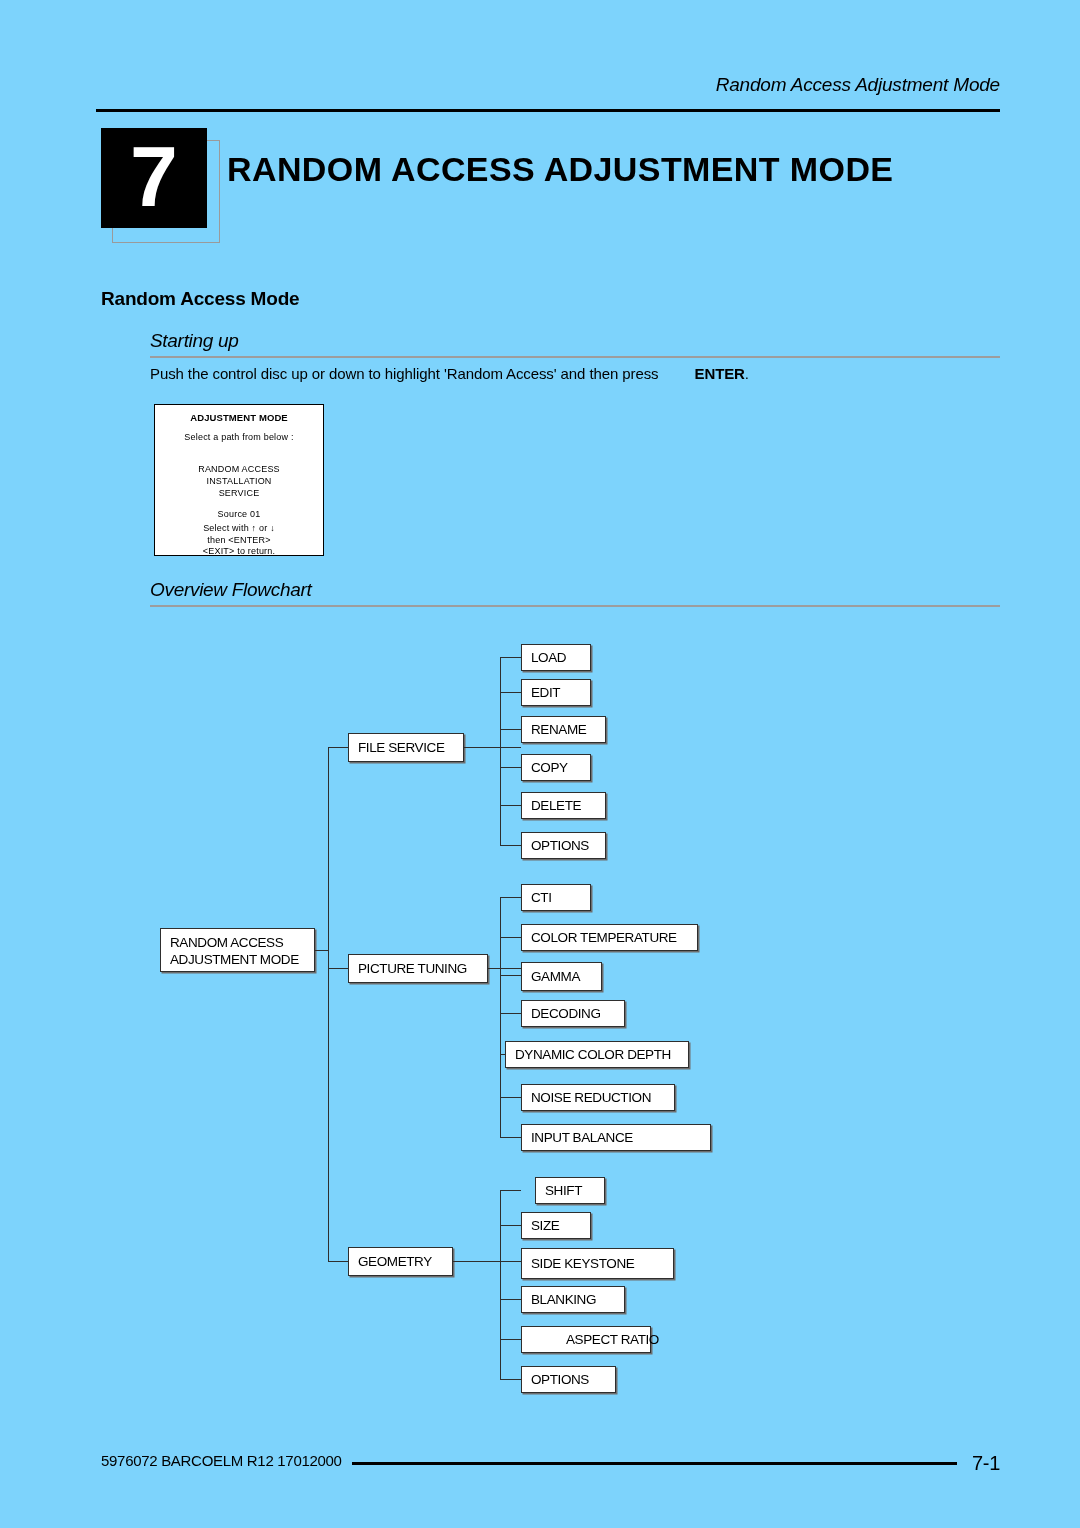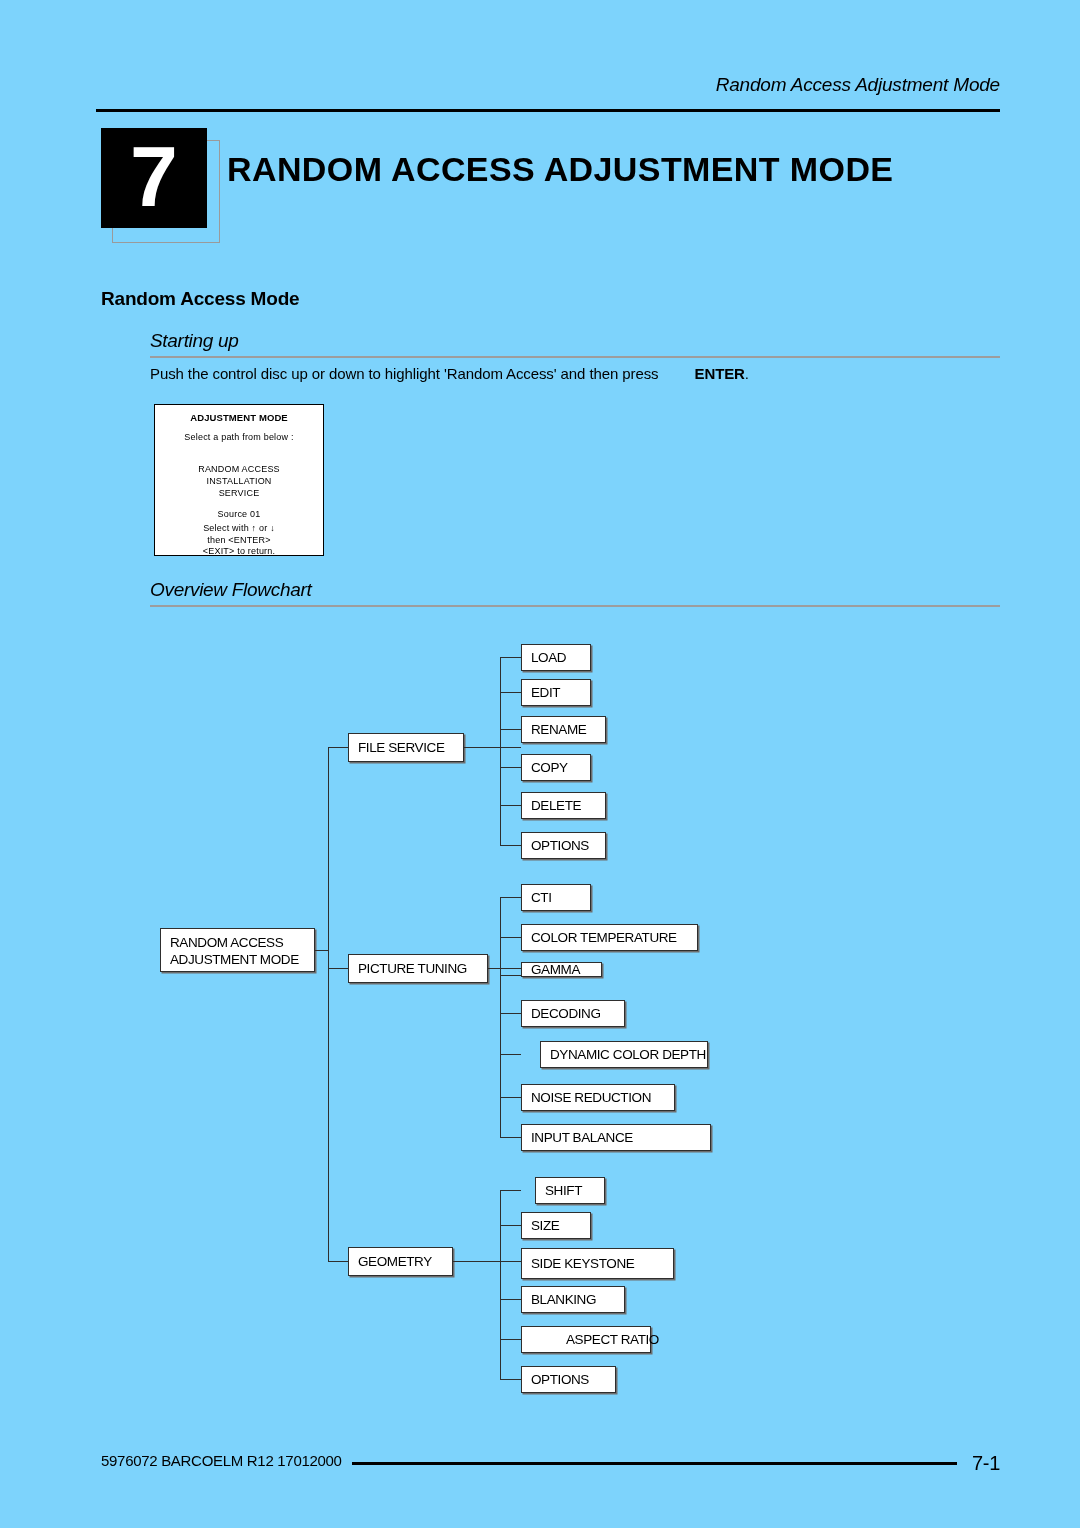--- a/index.html
+++ b/index.html
@@ -263,27 +263,27 @@
     <div class="line h" style="left:488px; top:968px; width:33px;"></div>
     <div class="line v" style="left:500px; top:897px; height:240px;"></div>
 
     <div class="line h" style="left:500px; top:897px; width:21px;"></div>
     <div class="node" style="left:521px; top:884px; width:70px; height:27px;">CTI</div>
 
     <div class="line h" style="left:500px; top:937px; width:21px;"></div>
     <div class="node" style="left:521px; top:924px; width:177px; height:27px;">COLOR TEMPERATURE</div>
 
     <div class="line h" style="left:500px; top:975px; width:21px;"></div>
-    <div class="node" style="left:521px; top:962px; width:81px; height:15px;">GAMMA</div>
+    <div class="node" style="left:521px; top:962px; width:81px; height:29px;">GAMMA</div>
 
     <div class="line h" style="left:500px; top:1013px; width:21px;"></div>
     <div class="node" style="left:521px; top:1000px; width:104px; height:27px;">DECODING</div>
 
     <div class="line h" style="left:500px; top:1054px; width:21px;"></div>
-    <div class="node" style="left:540px; top:1041px; width:168px; height:27px;">DYNAMIC COLOR DEPTH</div>
+    <div class="node" style="left:505px; top:1041px; width:184px; height:27px;">DYNAMIC COLOR DEPTH</div>
 
     <div class="line h" style="left:500px; top:1097px; width:21px;"></div>
     <div class="node" style="left:521px; top:1084px; width:154px; height:27px;">NOISE REDUCTION</div>
 
     <div class="line h" style="left:500px; top:1137px; width:21px;"></div>
     <div class="node" style="left:521px; top:1124px; width:190px; height:27px;">INPUT BALANCE</div>
 
     <div class="line h" style="left:328px; top:1261px; width:20px;"></div>
     <div class="node" style="left:348px; top:1247px; width:105px; height:29px;">GEOMETRY</div>
     <div class="line h" style="left:453px; top:1261px; width:68px;"></div>

